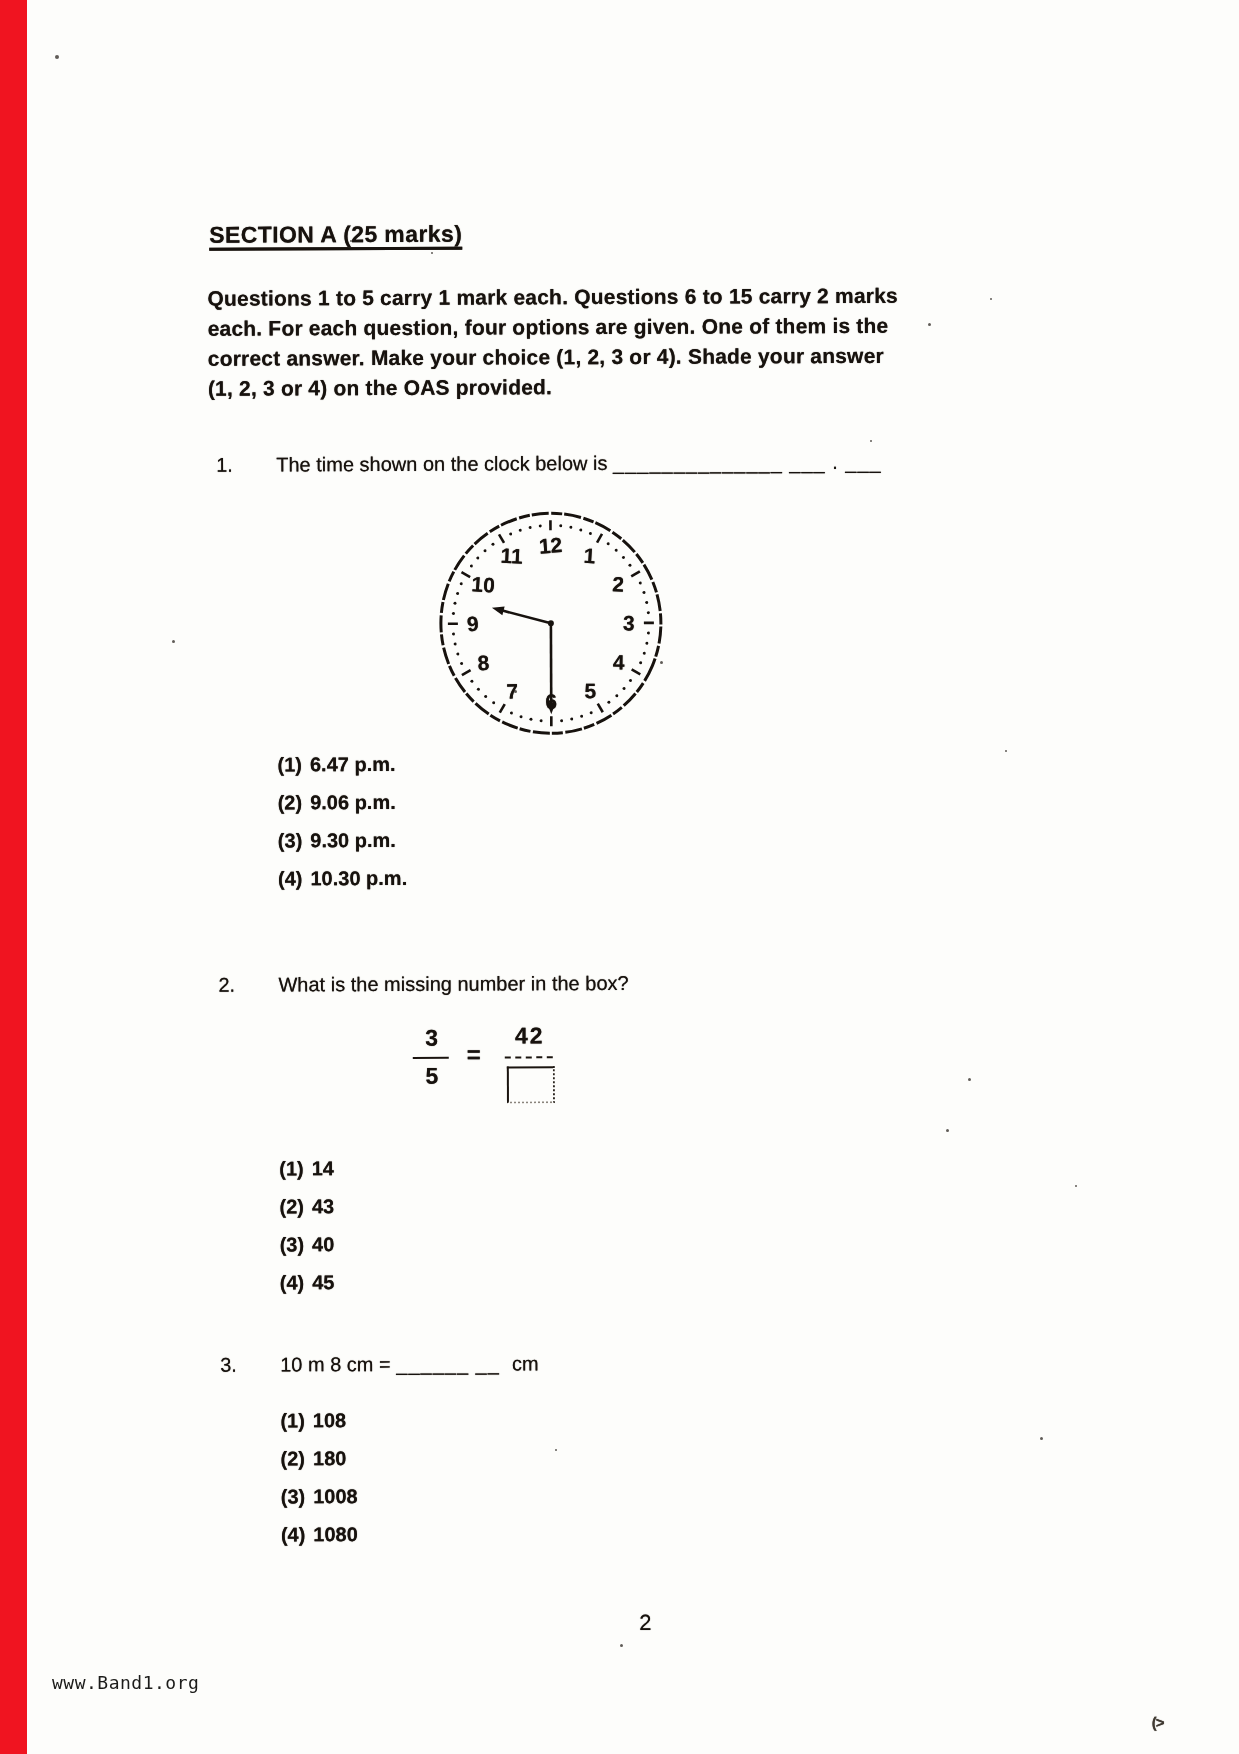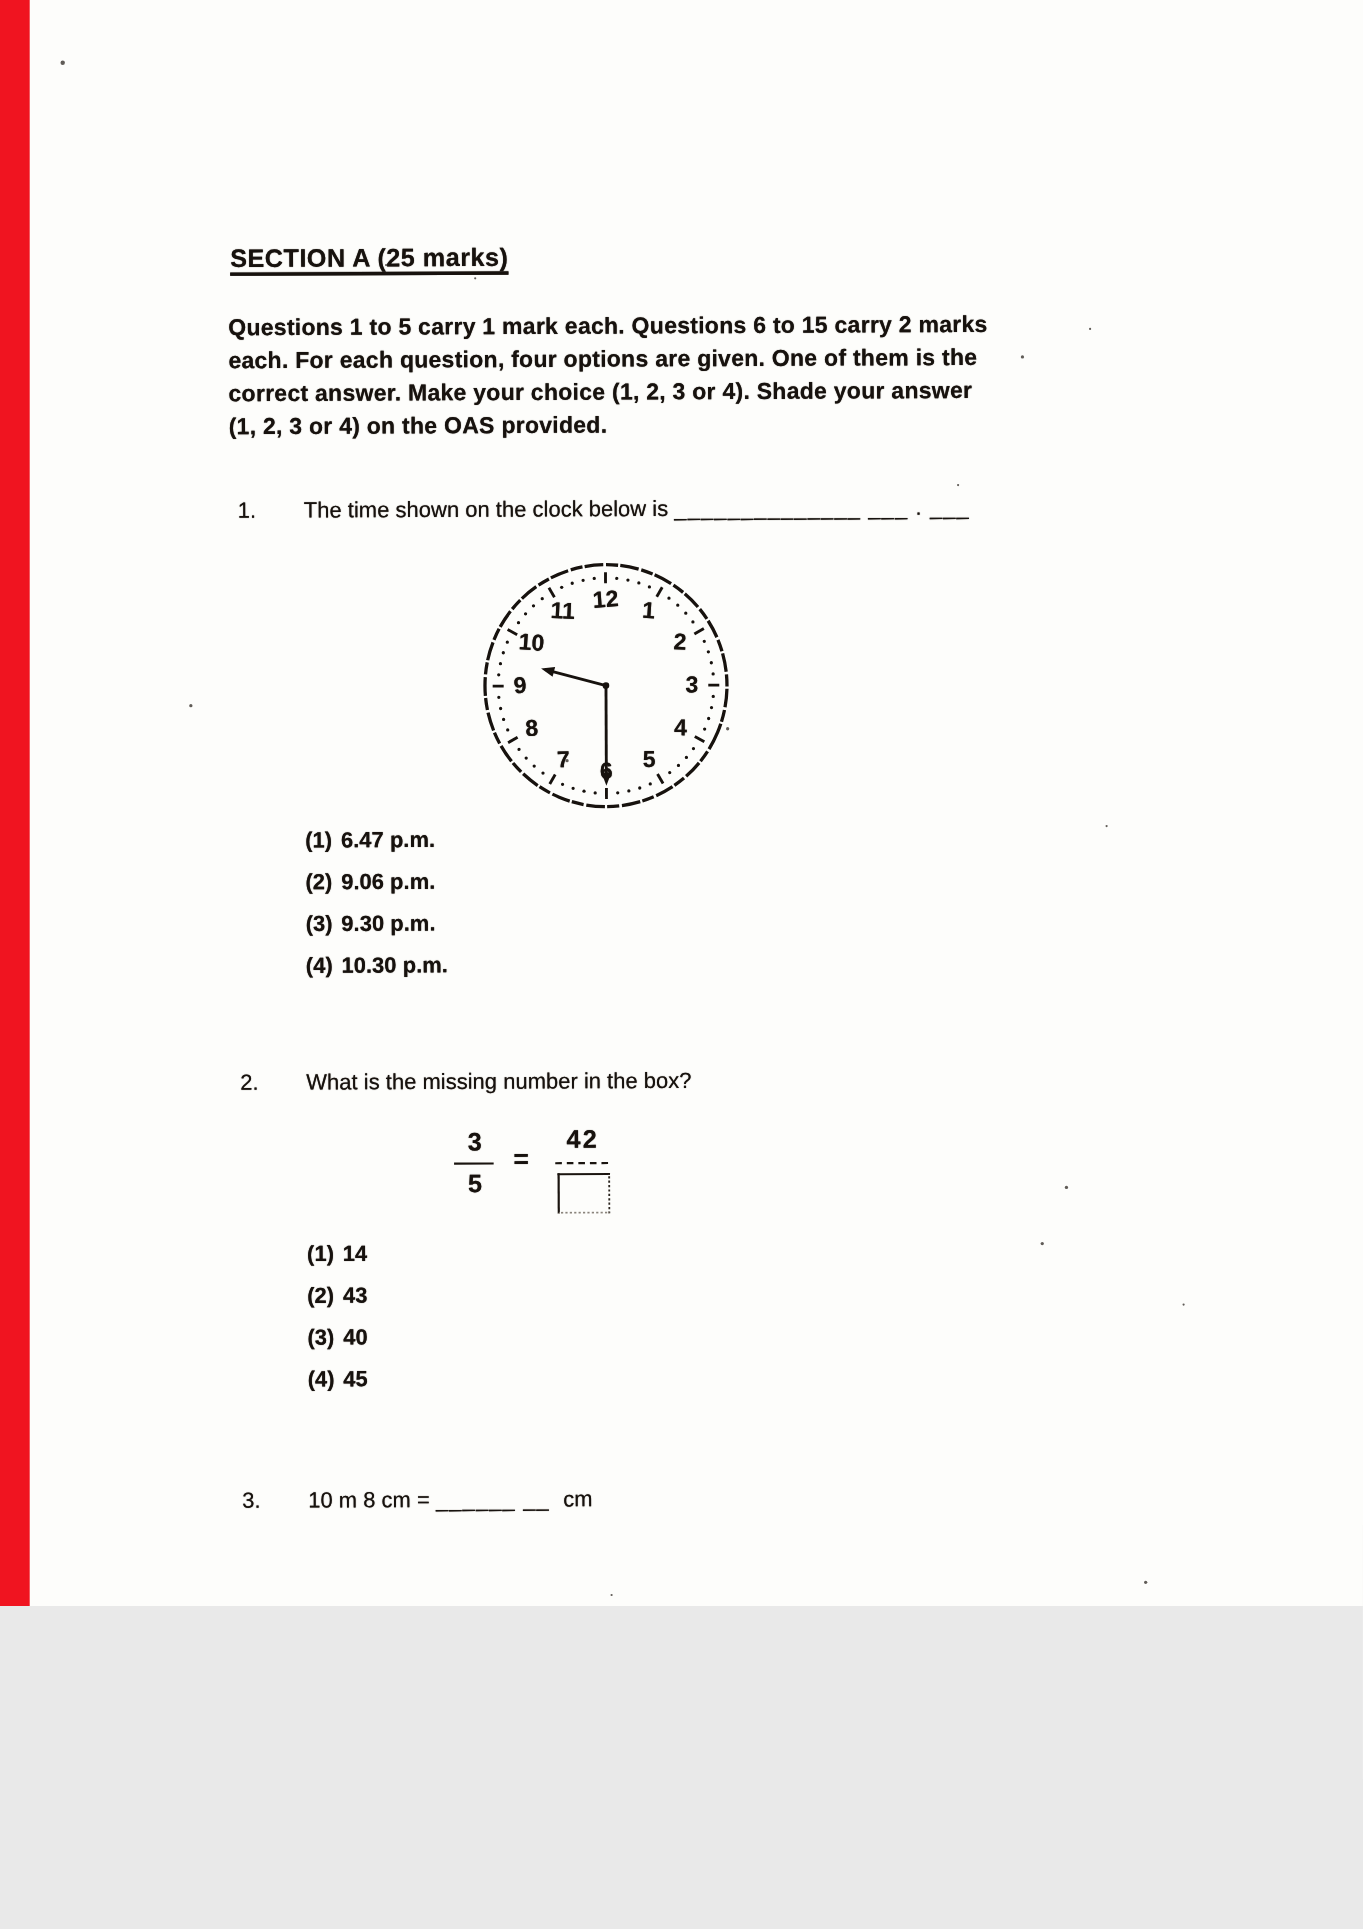--- a/index.html
+++ b/index.html
@@ -1,38 +1,38 @@
 <!DOCTYPE html>
 <html><head>
 <meta charset="utf-8">
 <style>
   html,body{margin:0;padding:0;background:#e9e9e9;}
   .page{
-    position:relative;width:1239px;height:1460px;background:#fdfdfb;
+    position:relative;width:1239px;height:1754px;background:#fdfdfb;
     font-family:"Liberation Sans",sans-serif;color:#17120e;overflow:hidden;
   }
   .stripe{position:absolute;left:0;top:0;width:27px;height:1754px;background:#f01420;}
   .content{position:absolute;left:0;top:0;width:1239px;height:1754px;transform:rotate(-0.25deg);}
   .scan{text-shadow:0 0 0.8px rgba(28,20,12,0.85);}
   .heading{
     position:absolute;left:212px;top:220px;font-size:23px;font-weight:bold;
     letter-spacing:0.4px;text-decoration:underline;text-decoration-thickness:2.5px;text-underline-offset:5px;
   }
   .instructions{position:absolute;left:210px;top:282px;font-size:21px;font-weight:bold;line-height:30px;letter-spacing:0.2px;white-space:nowrap;}
   .qline{position:absolute;left:0;width:1239px;font-size:20px;}
   #q1-line{top:452px}
   #q2-line{top:972px}
   #q3-line{top:1352px}
   .qnum{position:absolute;left:218px;}
   .qbody{position:absolute;left:278px;white-space:pre;}
   .blank{letter-spacing:1px;}
   .clock-wrap{position:absolute;left:434px;top:505px;width:236px;height:236px;}
   .options{position:absolute;left:278px;font-size:20px;}
   #q1-options{top:752px}
-  #q2-options{top:1128px}
+  #q2-options{top:1156px}
   #q3-options{top:1408px}
   .opt{height:38px;white-space:pre;font-weight:bold;}
   .opt .lab{margin-right:8px;}
   .equation{position:absolute;left:408px;top:1026px;width:220px;height:90px;font-size:23px;font-weight:bold;}
   .eq-num{position:absolute;left:6px;top:-2px;width:34px;text-align:center;}
   .eq-bar{position:absolute;left:4px;top:30px;width:36px;border-top:2.5px solid #1a140f;}
   .eq-den{position:absolute;left:6px;top:36px;width:34px;text-align:center;}
   .eq-sign{position:absolute;left:58px;top:14px;font-size:24px;}
   .eq-rnum{position:absolute;left:96px;top:-4px;width:50px;text-align:center;letter-spacing:2px;}
   .eq-rbar{position:absolute;left:96px;top:30px;width:48px;border-top:2.5px dashed #1a140f;}
@@ -178,20 +178,26 @@
       <div class="opt"><span class="lab">(2)</span><span>43</span></div>
       <div class="opt"><span class="lab">(3)</span><span>40</span></div>
       <div class="opt"><span class="lab">(4)</span><span>45</span></div>
     </div>
 
     <div class="qline" id="q3-line">
       <span class="qnum">3.</span>
       <span class="qbody"><span>10 m 8 cm = </span><span class="blank">______ __ </span><span> cm</span></span>
     </div>
 
+    <div class="options" id="q3-options">
+      <div class="opt"><span class="lab">(1)</span><span>108</span></div>
+      <div class="opt"><span class="lab">(2)</span><span>180</span></div>
+      <div class="opt"><span class="lab">(3)</span><span>1008</span></div>
+      <div class="opt"><span class="lab">(4)</span><span>1080</span></div>
+    </div>
 
     <div class="pagenum">2</div>
     <div class="corner-mark">(&gt;</div>
   </div>
 
   <div class="footer">www.Band1.org</div>
 <div class="speck" style="left: 55px; top: 55px; width: 4px; height: 4px;"></div>
     <div class="speck" style="left: 172px; top: 640px; width: 3px; height: 3px;"></div>
     <div class="speck" style="left: 514px; top: 690px; width: 3px; height: 3px;"></div>
     <div class="speck" style="left: 660px; top: 661px; width: 3px; height: 3px;"></div>

